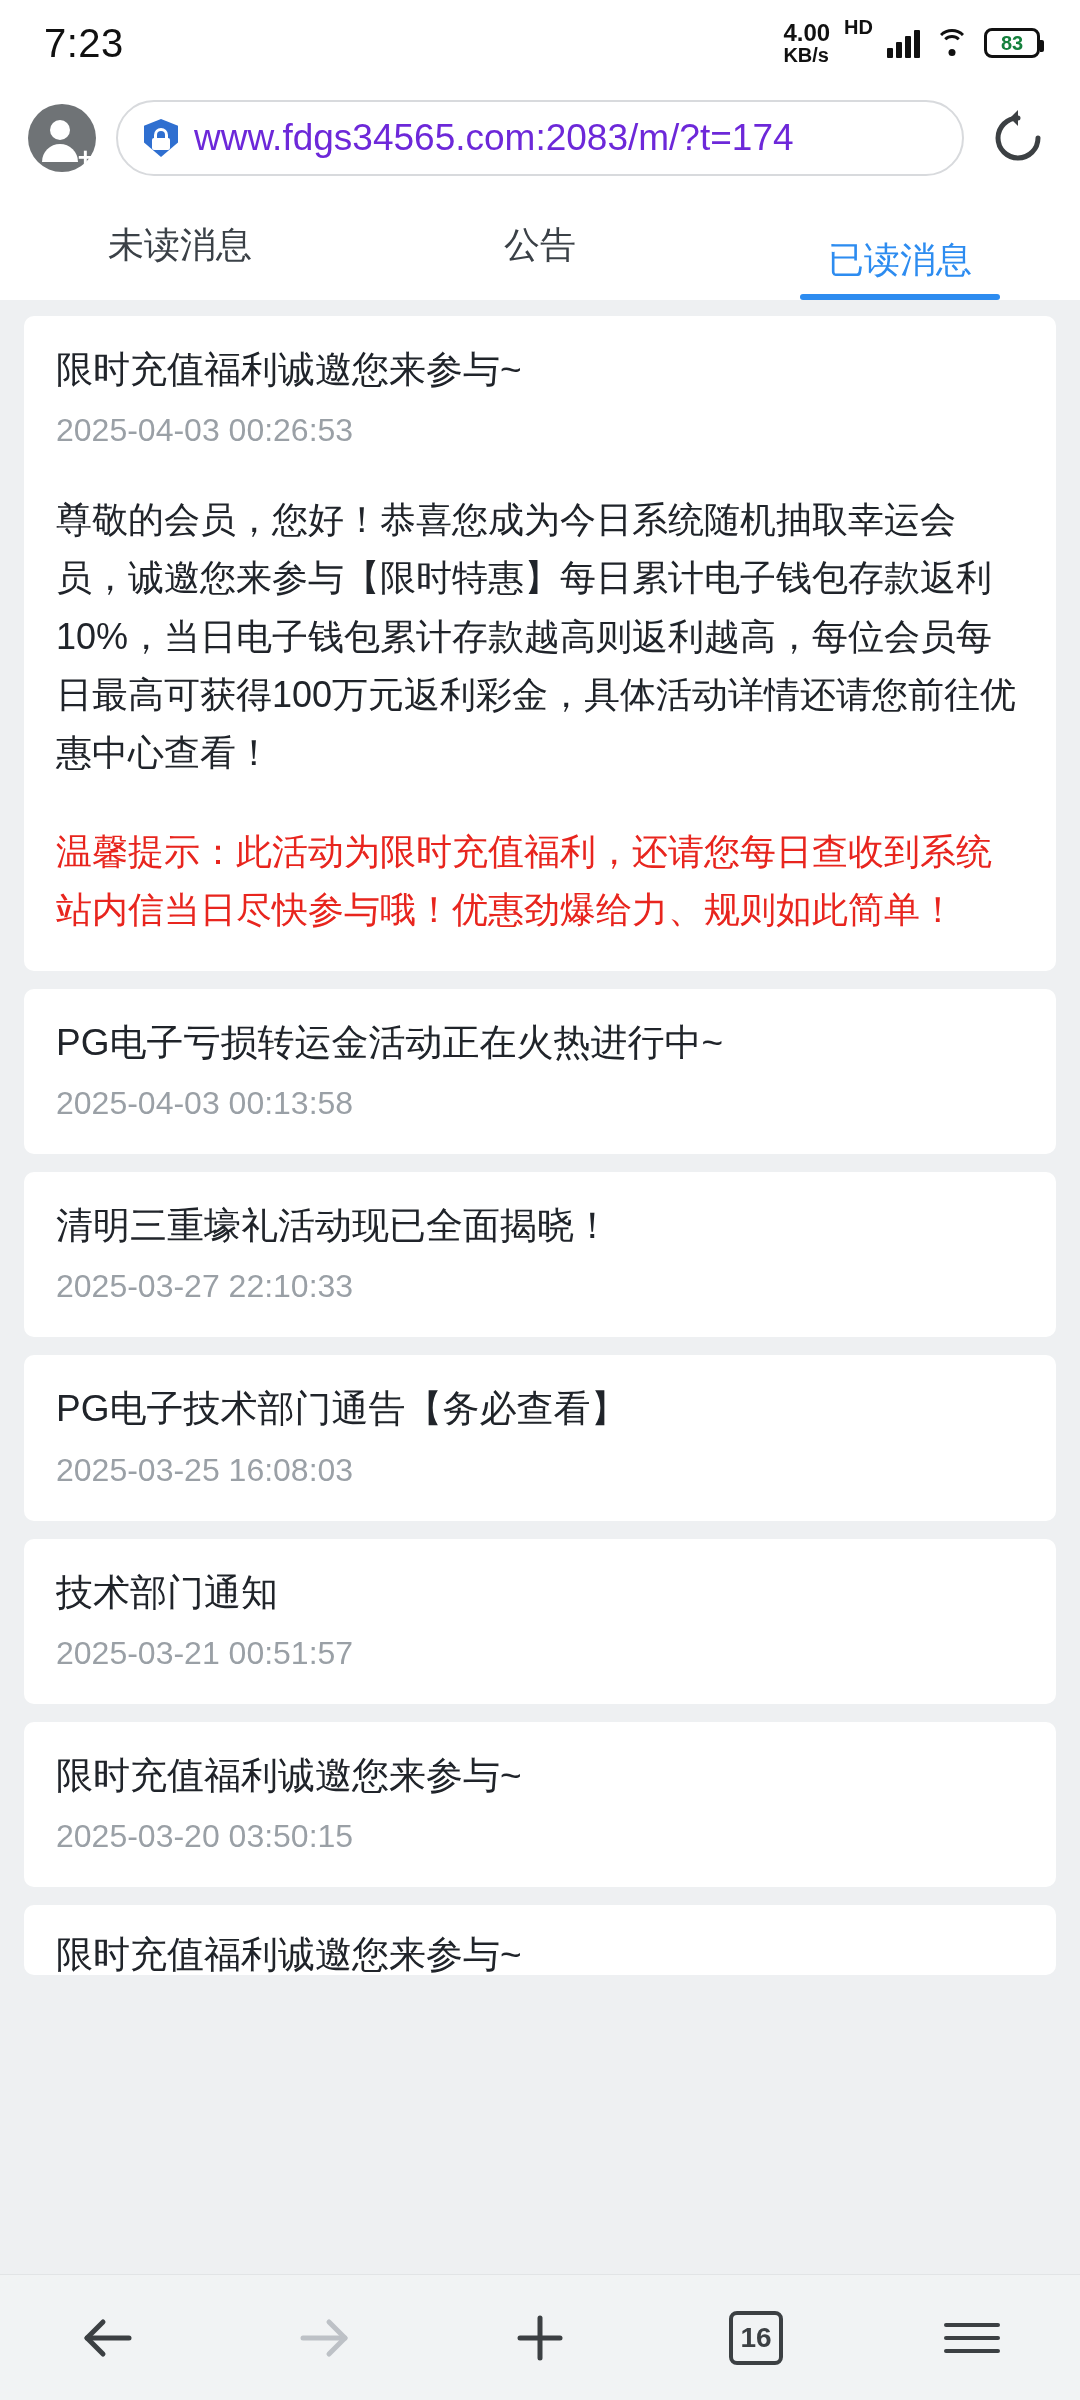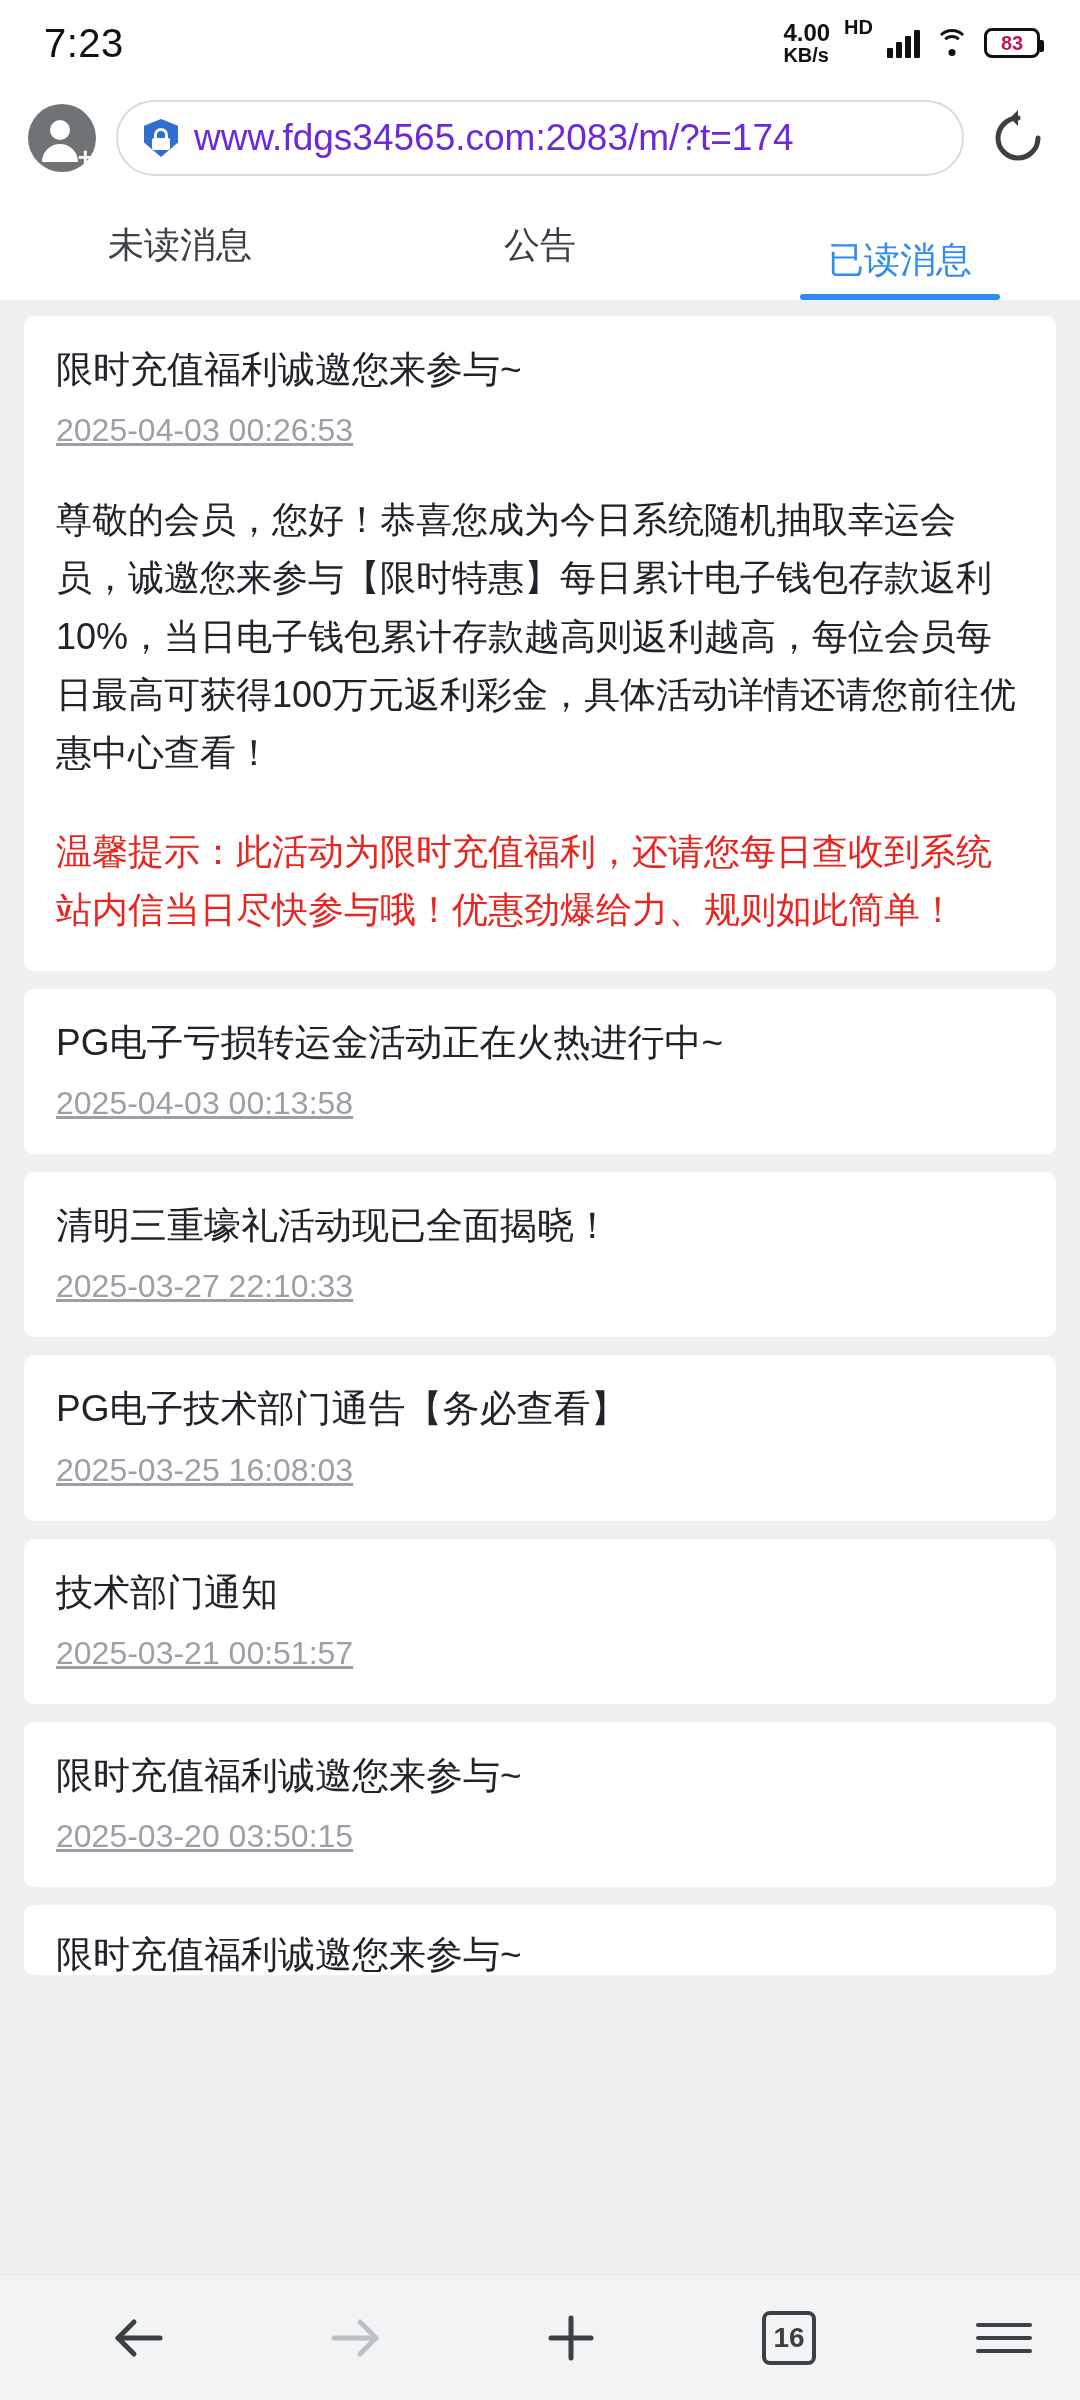--- a/index.html
+++ b/index.html
@@ -91,21 +91,21 @@
     justify-content: center;
   }
   .battery:after {
     content: "";
     position: absolute;
     right: -7px; top: 9px;
     width: 4px; height: 12px;
     background: #111;
     border-radius: 0 2px 2px 0;
   }
-  .battery .lvl { font-size: 20px; color: #be185d; font-weight: bold; }
+  .battery .lvl { font-size: 20px; color: #15803d; font-weight: bold; }
 
   
   .urlbar-row {
     height: 104px;
     background: #ffffff;
     display: flex;
     align-items: center;
     padding: 0 28px;
     gap: 20px;
     flex: 0 0 auto;
@@ -261,21 +261,20 @@
   }
   .card-title {
     font-size: 37px;
     color: #20242a;
     line-height: 1.3;
   }
   .card-time {
     font-size: 32px;
     color: #9aa0a6;
     margin-top: 18px;
-    text-decoration: underline;
   }
   .card-body {
     margin-top: 42px;
   }
   .card-body p {
     font-size: 36px;
     line-height: 1.62;
     color: #20242a;
   }
   .card-body p.warn {
@@ -297,21 +296,21 @@
     align-items: center;
     justify-content: space-around;
     flex: 0 0 auto;
     border-top: 1px solid #e2e4e6;
   }
   .bb-item {
     width: 120px;
     height: 126px;
     display: flex;
     align-items: center;
-    justify-content: flex-end;
+    justify-content: center;
   }
   .tabcount {
     width: 54px; height: 54px;
     border: 4px solid #3c4043;
     border-radius: 8px;
     display: flex;
     align-items: center;
     justify-content: center;
     font-size: 28px;
     color: #3c4043;

